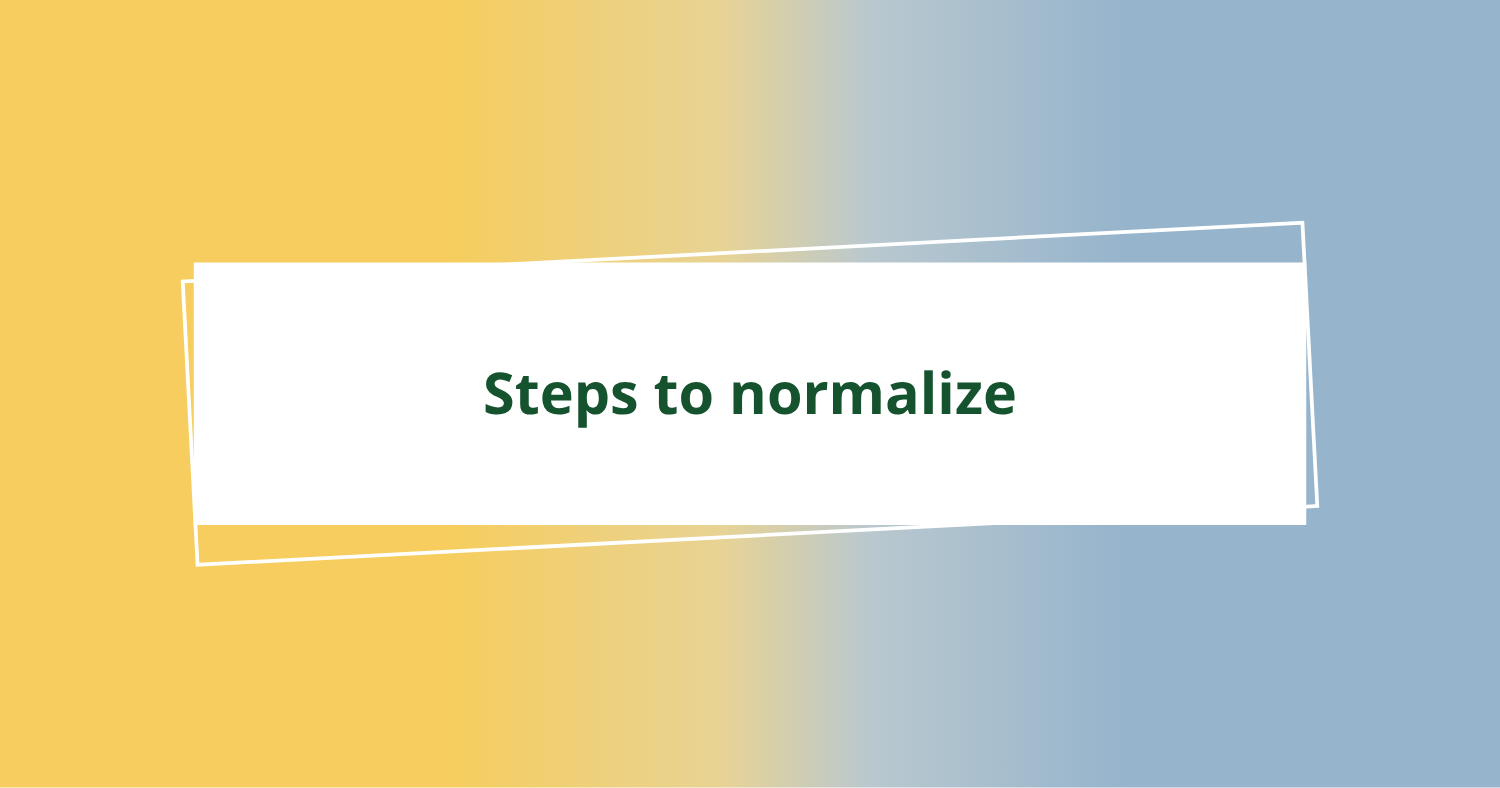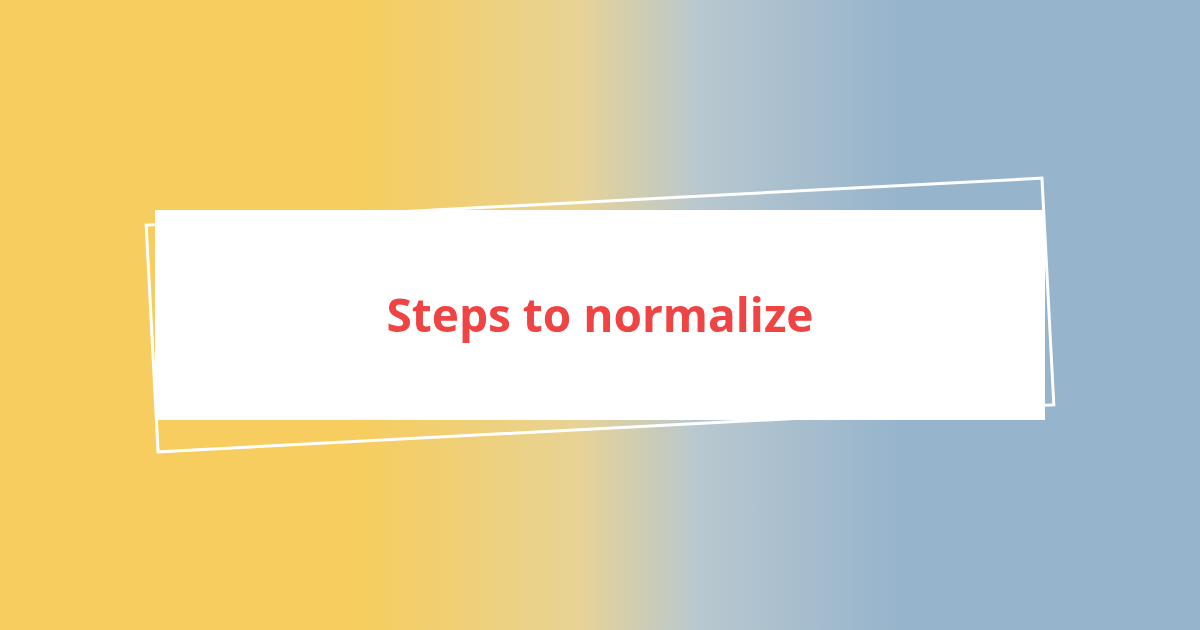--- a/index.html
+++ b/index.html
@@ -43,21 +43,21 @@
       background: #ffffff;
       top: 10px;
       left: 5px;
       display: flex;
       align-items: center;
       justify-content: center;
     }
     .title {
       font-size: 46px;
       font-weight: 700;
-      color: #ef4444;
+      color: #14532d;
       text-align: center;
       line-height: 1.25;
     }
   </style>
 </head>
 <body>
 
 <div class="background"></div>
 
 <div class="card-wrapper">

